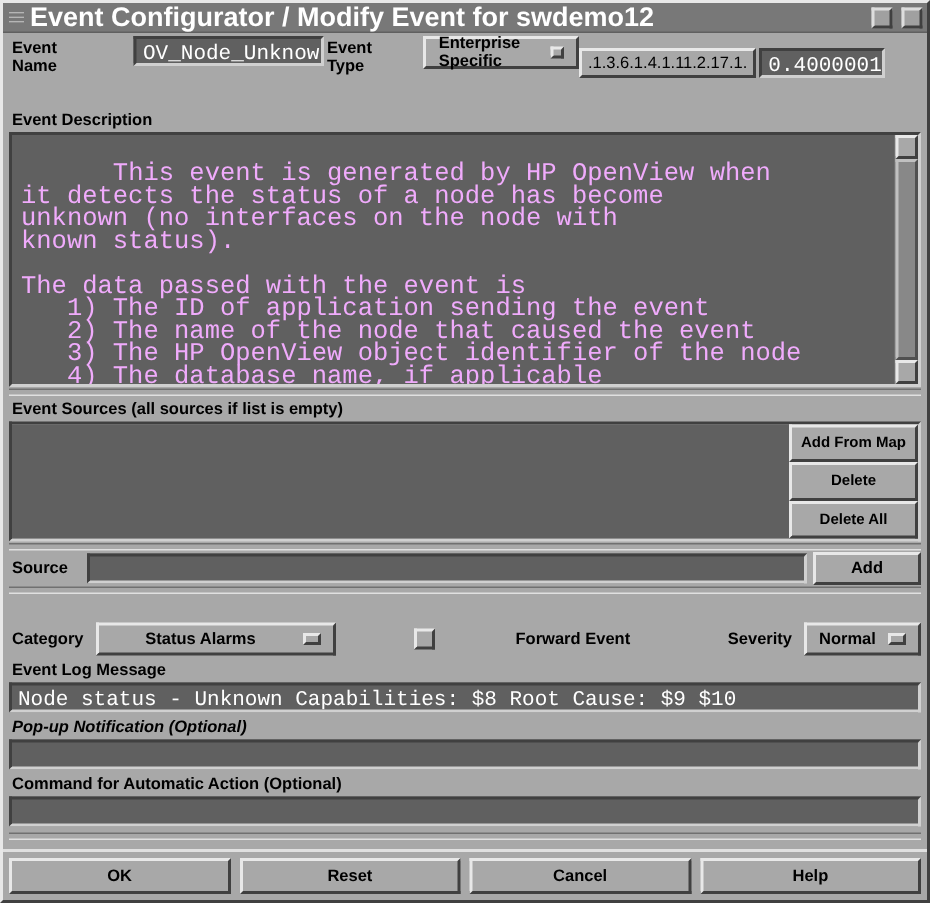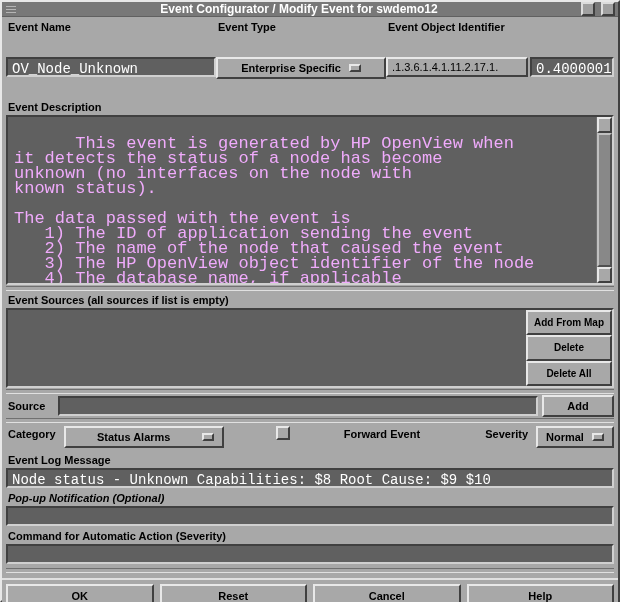--- a/index.html
+++ b/index.html
@@ -24,36 +24,36 @@
     display: flex; align-items: center;
     font-weight: bold;
     border-bottom: 1px solid #606060;
   }
   .title-handle {
     width: 18px; height: 100%;
     display: flex; flex-direction: column; justify-content: center; gap: 2px;
     padding: 0 4px;
   }
   .title-handle div { height: 1px; background: #555; border-bottom: 1px solid #b5b5b5; }
-  .title-text { flex: 1; text-align: center; font-size: 12px; }
+  .title-text { flex: 1; text-align: left; font-size: 18px; }
   .title-ctrl {
     width: 14px; height: 14px; margin: 0 3px;
     border: 2px solid; border-color: #ddd #404040 #404040 #ddd;
     background: #a0a0a0;
   }
   .content {
     flex: 1;
     padding: 2px 4px 4px 4px;
     display: flex; flex-direction: column;
     gap: 0;
   }
   .label-bold { font-weight: bold; font-size: 11px; padding: 2px 2px; }
   .row { display: flex; align-items: center; }
   .row3 { display: flex; }
-  .row3 > div { display: flex; flex-direction: column; gap: 22px; }
+  .row3 > div { display: flex; flex-direction: row; gap: 22px; }
   .sunken-input {
     background: #606060; color: #fff;
     border: 2px solid; border-color: #404040 #d0d0d0 #d0d0d0 #404040;
     height: 20px;
     padding: 2px 4px;
     font-family: "Courier New", monospace;
     font-size: 14px;
     overflow: hidden; white-space: nowrap;
   }
   .sunken-blank {
@@ -79,21 +79,21 @@
     display: flex; align-items: center; justify-content: center;
     gap: 8px; padding: 0 8px;
     font-size: 11px;
     font-weight: bold;
   }
   .option-ind {
     width: 12px; height: 8px;
     border: 2px solid; border-color: #e8e8e8 #404040 #404040 #e8e8e8;
     background:#a8a8a8;
   }
-  .oid-row { display:flex; gap:2px; }
+  .oid-row { display:flex; gap:2px;align-items:flex-end; }
   .oid-static {
     background:#a8a8a8;
     border: 2px solid; border-color: #e8e8e8 #404040 #404040 #e8e8e8;
     height: 20px; padding:2px 4px; font-size:11px;
   }
   .desc-area {
     background:#606060; color:#f0abfc;
     border:2px solid; border-color:#404040 #d0d0d0 #d0d0d0 #404040;
     height:170px;
     font-family:"Courier New", monospace;
@@ -125,21 +125,21 @@
     height:80px;
   }
   .sources-list {
     flex:1; background:#606060;
   }
   .sources-btns {
     width:86px; background:#a8a8a8;
     display:flex; flex-direction:column;
   }
   .sources-btns .raised-btn { height:26px; display:flex; align-items:center; justify-content:center; font-weight:bold; font-size:10px;}
-  .cat-row { display:flex; align-items:flex-start; gap:6px; height:26px; margin-top:2px;}
+  .cat-row { display:flex; align-items:center; gap:6px; height:26px; margin-top:16px;}
   .checkbox-motif {
     width:14px; height:14px;
     border:2px solid; border-color:#e8e8e8 #404040 #404040 #e8e8e8;
     background:#a8a8a8;
   }
   .footer-btns {
     display:flex; gap:6px;
     padding:4px;
     border-top:2px solid; border-top-color:#e0e0e0;
     background:#a8a8a8;
@@ -177,21 +177,20 @@
         <div class="sunken-input">OV_Node_Unknown</div>
       </div>
       <div style="width:170px;">
         <div class="label-bold">Event Type</div>
         <div class="option-menu">
           <span>Enterprise Specific</span>
           <span class="option-ind"></span>
         </div>
       </div>
       <div style="flex:1;">
-        <div class="label-bold">Event Object Identifier</div>
         <div class="oid-row">
           <div class="oid-static" style="flex:1;">.1.3.6.1.4.1.11.2.17.1.</div>
           <div class="sunken-input" style="width:84px;">0.40000012</div>
         </div>
       </div>
     </div>
 
     <div class="label-bold" style="margin-top:20px;">Event Description</div>
     <div class="desc-area">
       <span>This event is generated by HP OpenView when
@@ -250,21 +249,21 @@
         <span class="option-ind"></span>
       </div>
     </div>
 
     <div class="label-bold">Event Log Message</div>
     <div class="sunken-input">Node status - Unknown  Capabilities: $8  Root Cause: $9 $10</div>
 
     <div class="label-bold" style="margin-top:2px;font-style:italic;">Pop-up Notification (Optional)</div>
     <div class="sunken-blank"></div>
 
-    <div class="label-bold" style="margin-top:2px;">Command for Automatic Action (Severity)</div>
+    <div class="label-bold" style="margin-top:2px;">Command for Automatic Action (Optional)</div>
     <div class="sunken-blank"></div>
 
     <div class="divider" style="margin-top:4px;"></div>
 
   </div>
 
   <div class="footer-btns">
     <div class="raised-btn">OK</div>
     <div class="raised-btn">Reset</div>
     <div class="raised-btn">Cancel</div>

